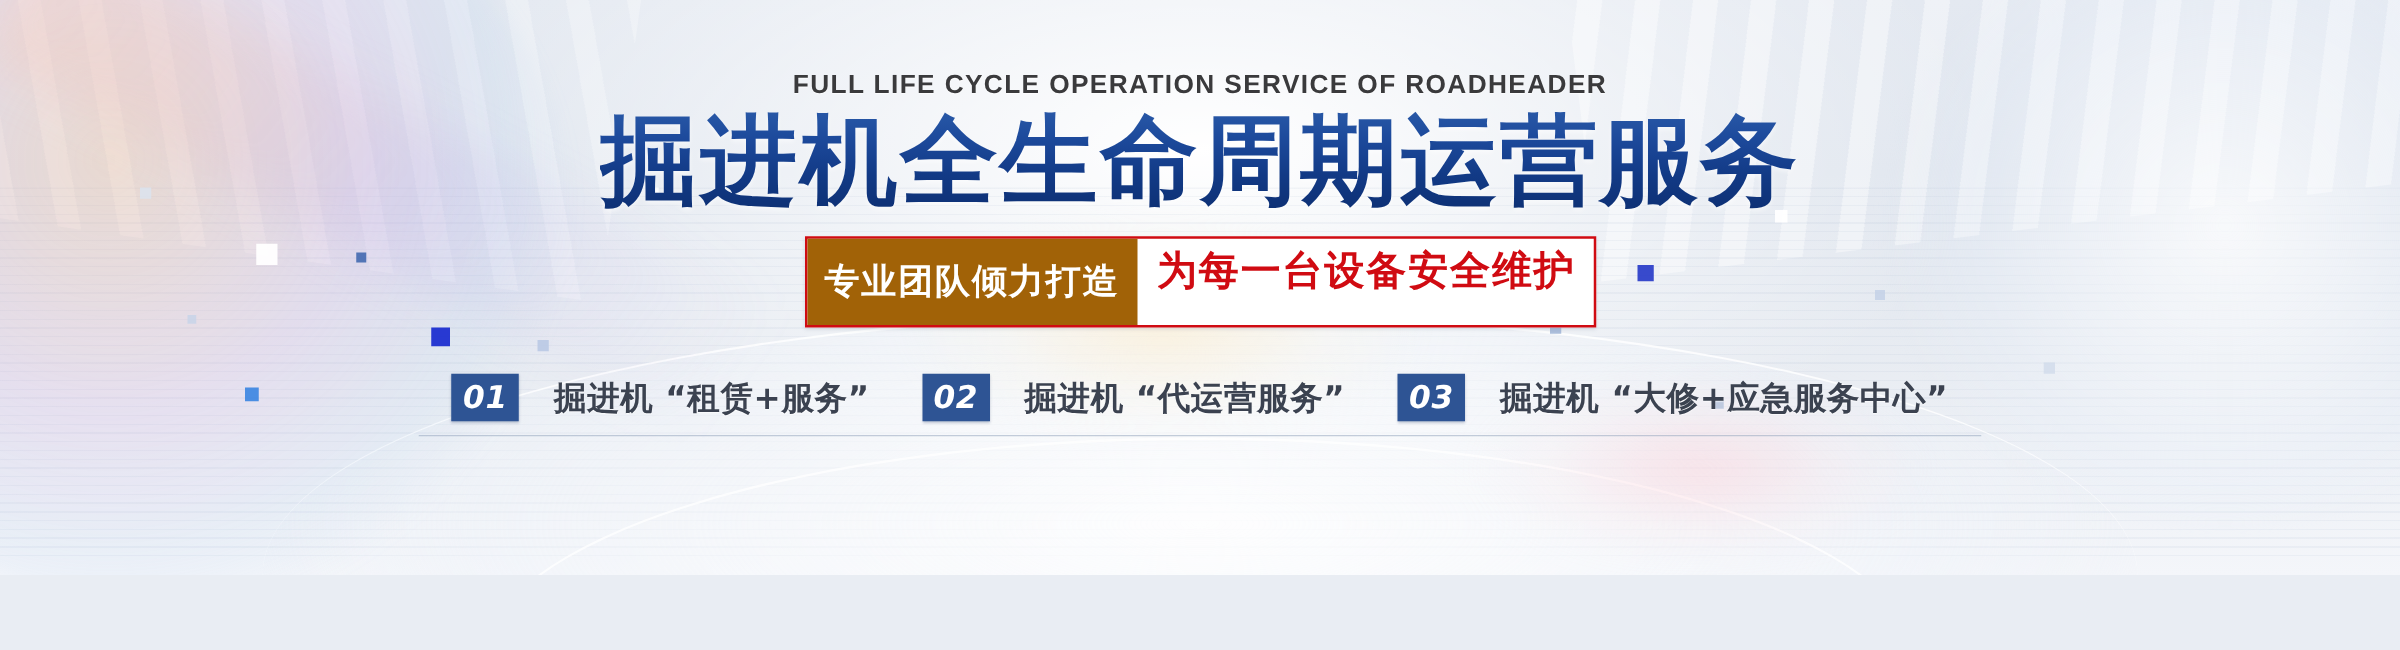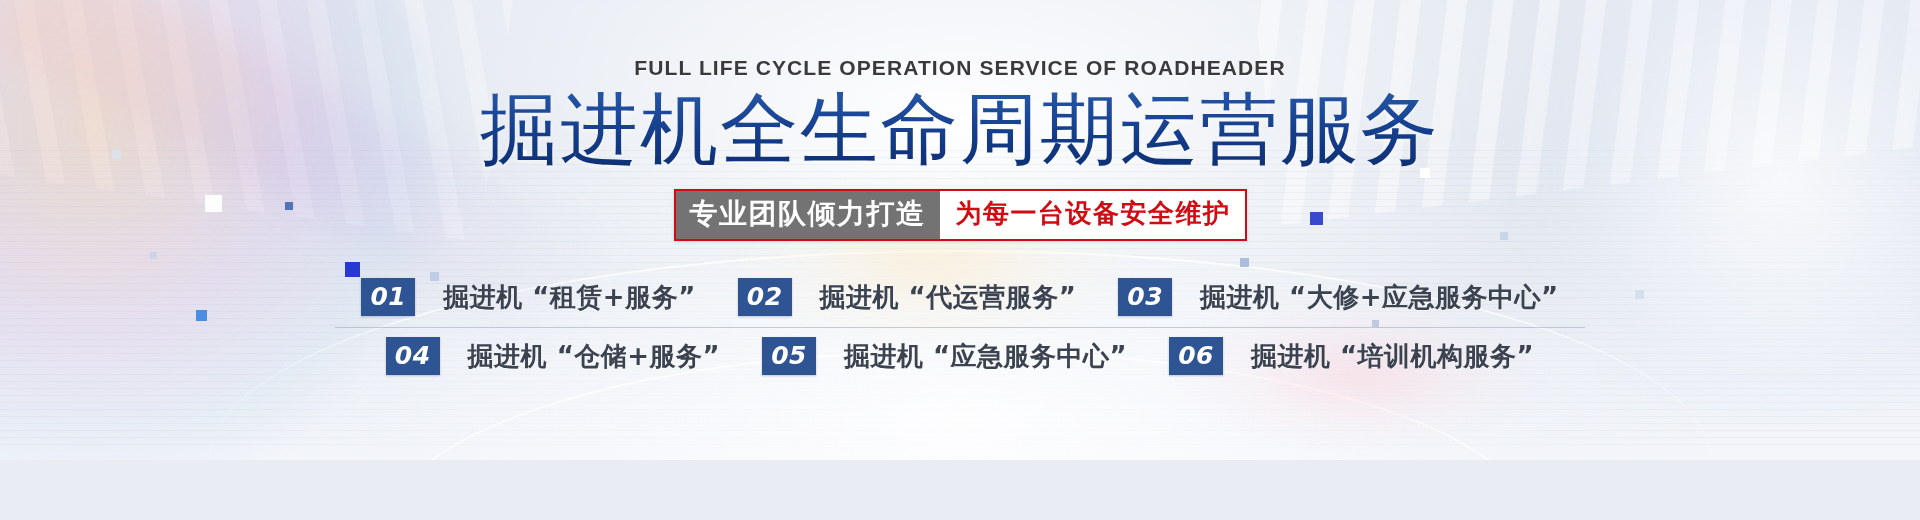--- a/index.html
+++ b/index.html
@@ -135,58 +135,58 @@
     letter-spacing:1.1px;
     color:#3a3a3c;
     text-shadow:0 1px 1px rgba(255,255,255,0.8);
     white-space:nowrap;
   }
 
   .headline {
     margin-top:6px;
     font-family:"DejaVu Sans","Liberation Sans",sans-serif;
     font-size:78px;
-    font-weight:400;
+    font-weight:700;
     letter-spacing:2px;
     line-height:1.12;
     white-space:nowrap;
     background:linear-gradient(180deg,#2a5aa8 0%,#1d4a9c 28%,#123a86 62%,#0d2f72 100%);
     -webkit-background-clip:text;
     background-clip:text;
     color:transparent;
     -webkit-text-fill-color:transparent;
     filter:drop-shadow(0 2px 2px rgba(255,255,255,0.55));
   }
 
   .redbar {
     margin-top:16px;
     display:flex;
     align-items:stretch;
     border:2px solid #d00b12;
     background:#ffffff;
     box-shadow:0 1px 3px rgba(120,130,150,0.25);
   }
   .redbar .left {
-    background:#737373;
+    background:#a16207;
     color:#ffffff;
     font-family:"DejaVu Sans","Liberation Sans",sans-serif;
     font-weight:900;
     font-size:28px;
     letter-spacing:1.5px;
     padding:4px 14px 6px 14px;
     display:flex; align-items:center;
     white-space:nowrap;
   }
   .redbar .right {
     color:#d00b12;
     font-family:"DejaVu Sans","Liberation Sans",sans-serif;
     font-weight:900;
-    font-size:26px;
+    font-size:32px;
     letter-spacing:1.5px;
-    padding:4px 14px 8px 16px;
+    padding:4px 14px 21px 16px;
     display:flex; align-items:center;
     white-space:nowrap;
   }
 
   .services {
     margin-top:28px;
     width:1250px;
     display:flex; flex-direction:column;
     align-items:center;
   }
@@ -280,30 +280,16 @@
         </div>
         <div class="sitem">
           <span class="snum">02</span>
           <span class="stext">掘进机 “代运营服务”</span>
         </div>
         <div class="sitem">
           <span class="snum">03</span>
           <span class="stext">掘进机 “大修+应急服务中心”</span>
         </div>
       </div>
-      <div class="srow">
-        <div class="sitem">
-          <span class="snum">04</span>
-          <span class="stext">掘进机 “仓储+服务”</span>
-        </div>
-        <div class="sitem">
-          <span class="snum">05</span>
-          <span class="stext">掘进机 “应急服务中心”</span>
-        </div>
-        <div class="sitem">
-          <span class="snum">06</span>
-          <span class="stext">掘进机 “培训机构服务”</span>
-        </div>
-      </div>
     </div>
 
   </div>
 </div>
 
 </body></html>

